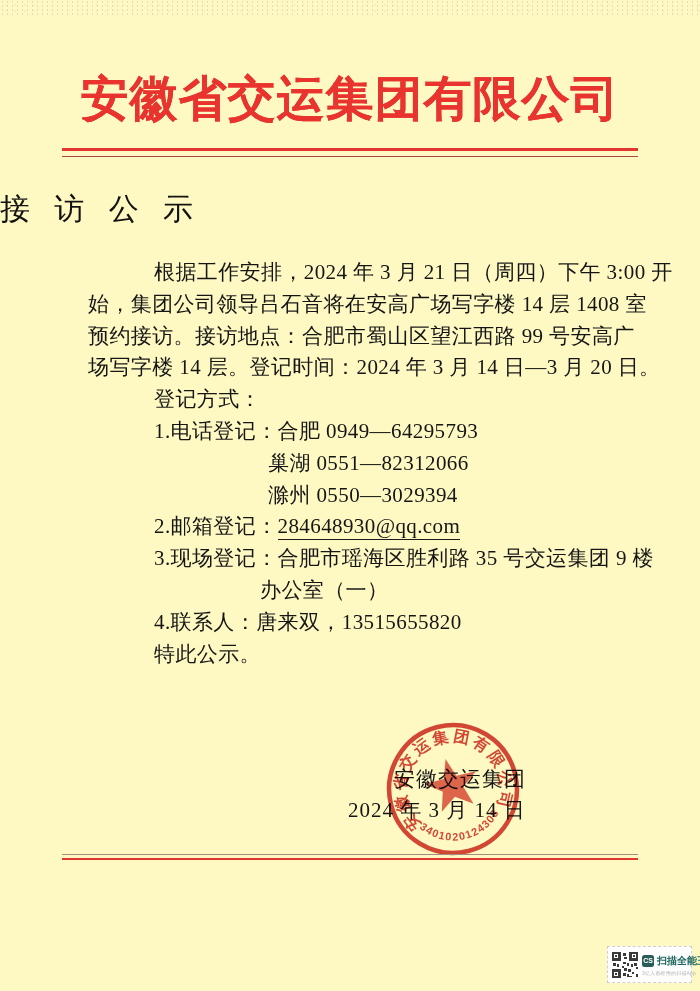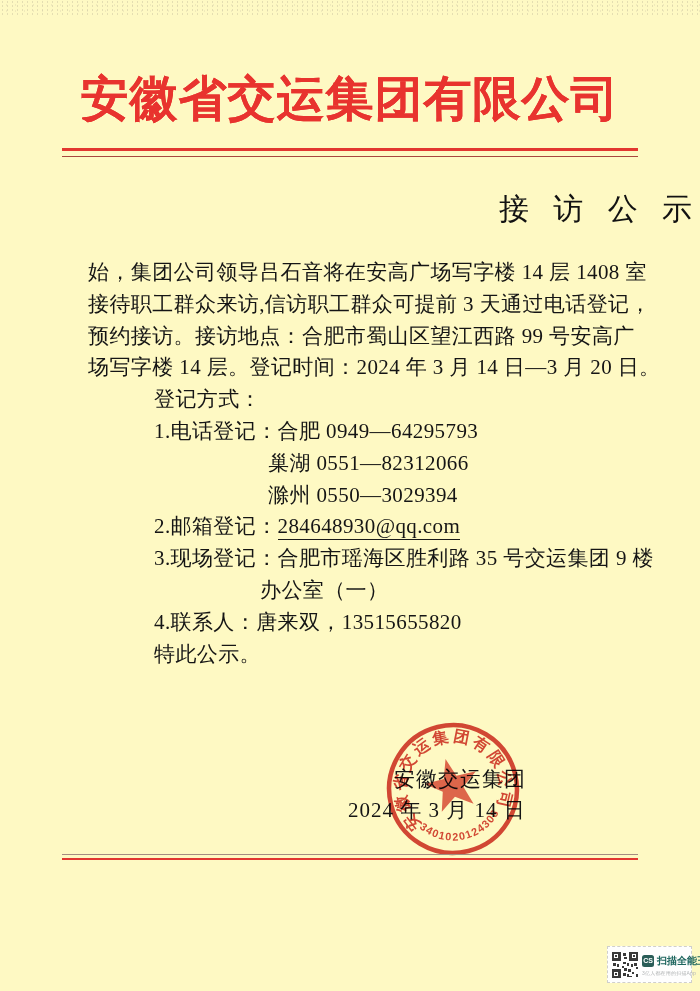--- a/index.html
+++ b/index.html
@@ -23,21 +23,21 @@
   .company-name {
     position:absolute; top:62px; left:0; width:700px; height:74px;
     line-height:74px; text-align:center;
     font-size:48px; font-weight:bold; letter-spacing:1px;
     color:#e8332e;
     text-shadow:0 0 .5px #e8332e;
   }
   .hr-top-1 { position:absolute; top:148px; left:62px; width:576px; height:0; border-top:3.5px solid #e23730; }
   .hr-top-2 { position:absolute; top:156px; left:62px; width:576px; height:0; border-top:1.6px solid #a8473f; }
   .doc-title {
-    position:absolute; top:189px; left:0; width:700px; text-align:right;
+    position:absolute; top:189px; left:0; width:700px; text-align:left;
     font-family:"Liberation Sans","DejaVu Sans",sans-serif;
     font-size:30px; font-weight:500; letter-spacing:8px; color:#121212;
   }
   .body-text { position:absolute; top:257px; left:88px; width:540px; font-size:21px; letter-spacing:.4px; }
   .line { height:31.8px; line-height:31.8px; white-space:nowrap; }
   .ind1 { padding-left:66px; }
   .ind-phone { padding-left:180px; }
   .ind-office { padding-left:172px; }
   .email-underline { border-bottom:1.6px solid #1a1a1a; padding-bottom:1px;font-family:Liberation Serif, serif; }
 
@@ -77,22 +77,22 @@
 
   <div class="noise-band"></div>
 
   <div class="company-name">安徽省交运集团有限公司</div>
   <div class="hr-top-1"></div>
   <div class="hr-top-2"></div>
 
   <div class="doc-title">接 访 公 示</div>
 
   <div class="body-text">
+    <div class="line ind1">根据工作安排，2024 年 3 月 21 日（周四）下午 3:00 开</div>
     <div class="line">始，集团公司领导吕石音将在安高广场写字楼 14 层 1408 室</div>
-    <div class="line">接待职工群众来访,信访职工群众可提前 3 天通过电话登记，</div>
     <div class="line">预约接访。接访地点：合肥市蜀山区望江西路 99 号安高广</div>
     <div class="line">场写字楼 14 层。登记时间：2024 年 3 月 14 日—3 月 20 日。</div>
     <div class="line ind1">登记方式：</div>
     <div class="line ind1">1.电话登记：合肥 0949—64295793</div>
     <div class="line ind-phone">巢湖 0551—82312066</div>
     <div class="line ind-phone">滁州 0550—3029394</div>
     <div class="line ind1">
       <span>2.邮箱登记：</span><span class="email-underline">284648930@qq.com</span>
     </div>
     <div class="line ind1">3.现场登记：合肥市瑶海区胜利路 35 号交运集团 9 楼</div>

